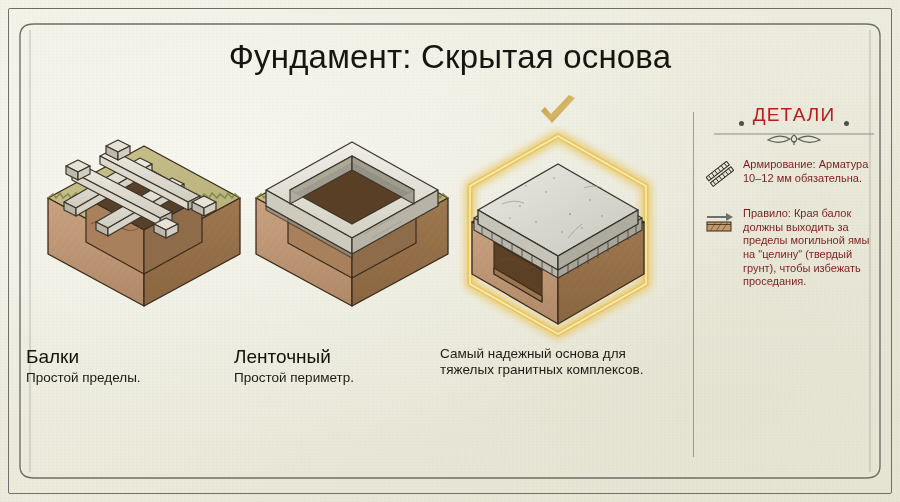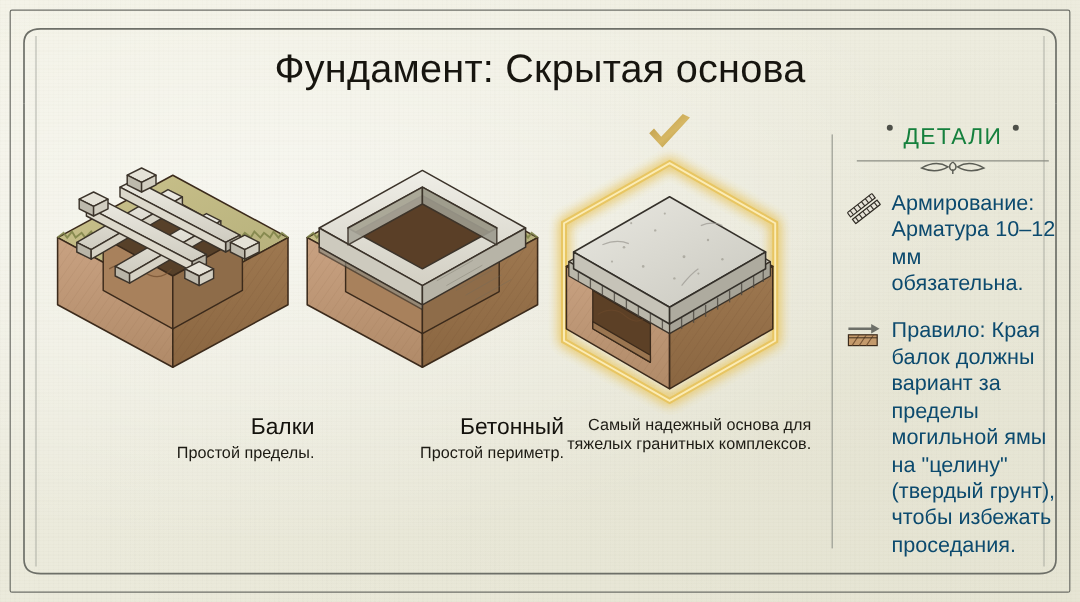--- a/index.html
+++ b/index.html
@@ -54,21 +54,21 @@
 
   .iso-wrap{position:absolute;left:0;top:10px;width:216px;height:225px;}
   .iso-wrap.big{top:22px;}
   .iso-svg{width:100%;height:100%;display:block;overflow:visible;}
 
   .check{
     position:absolute;left:0;right:0;top:-2px;text-align:center;
   }
 
   .cap{
-    position:absolute;left:-10px;right:-10px;text-align:right;
+    position:absolute;left:-10px;right:-10px;text-align:left;
   }
   .cap.c1{top:250px;}
   .cap.c2{top:250px;}
   .cap.c3{top:250px;}
   .cap-title{
     font-size:19px;color:#14120d;font-weight:400;margin-bottom:2px;
     font-family:"Liberation Sans", sans-serif;
   }
   .cap-sub{
     font-size:13.5px;color:#1d1b14;line-height:1.22;
@@ -78,28 +78,28 @@
   .vdivider{
     position:absolute;left:693px;top:112px;width:1.4px;height:345px;
     background:#9a9c92;
   }
 
   
   .details{
     position:absolute;left:706px;top:104px;width:176px;
   }
   .det-head{
-    display:flex;align-items:flex-start;justify-content:center;gap:9px;
-    font-size:19px;letter-spacing:1.1px;color:#15803d;
+    display:flex;align-items:flex-end;justify-content:center;gap:9px;
+    font-size:19px;letter-spacing:1.1px;color:#b91c1c;
   }
   .det-dot{width:5px;height:5px;border-radius:50%;background:#4e5049;display:block;}
   .flourish{margin:3px 0 11px;display:block;}
   .det-item{display:flex;gap:7px;margin-bottom:16px;}
   .det-ico{flex:0 0 auto;width:30px;padding-top:3px;}
-  .det-txt{font-size:18px;line-height:1.245;color:#0c4a6e;}
+  .det-txt{font-size:11px;line-height:1.245;color:#7f1d1d;}
 </style>
 </head>
 <body>
 
 <div class="paper"></div>
 <div class="grain"></div>
 
 <div class="frame-outer"></div>
 <svg class="frame-svg" viewBox="0 0 900 502">
   <path d="M 20 86
@@ -260,21 +260,21 @@
         <g stroke="#6c6a5e" stroke-width=".6" opacity=".45">
           <line x1="120" y1="128" x2="150" y2="111"></line>
           <line x1="128" y1="132" x2="158" y2="115"></line>
           <line x1="136" y1="136" x2="166" y2="119"></line>
           <line x1="144" y1="140" x2="174" y2="123"></line>
           <line x1="152" y1="144" x2="182" y2="127"></line>
         </g>
       </svg>
     </div>
     <div class="cap c2">
-      <div class="cap-title">Бетонный</div>
+      <div class="cap-title">Ленточный</div>
       <div class="cap-sub">Простой периметр.</div>
     </div>
   </div>
 
   <div class="card c3">
     <div class="check">
       <svg width="46" height="34" viewBox="0 0 46 34">
         <defs>
           <linearGradient id="ckg" x1="0" y1="0" x2="1" y2="1">
             <stop offset="0%" stop-color="#b99742"></stop>
@@ -443,15 +443,15 @@
         <polygon points="20,3 27,7 20,11" fill="#6d6f68"></polygon>
         <rect x="1" y="12" width="24" height="9" fill="#c49a6c" stroke="#3b2a1b" stroke-width="1"></rect>
         <g stroke="#6b4a2c" stroke-width=".9" opacity=".85">
           <line x1="4" y1="21" x2="10" y2="12"></line>
           <line x1="10" y1="21" x2="16" y2="12"></line>
           <line x1="16" y1="21" x2="22" y2="12"></line>
         </g>
         <line x1="1" y1="14.5" x2="25" y2="14.5" stroke="#3b2a1b" stroke-width=".8"></line>
       </svg>
     </div>
-    <div class="det-txt">Правило: Края балок должны вариант за пределы могильной ямы на "целину" (твердый грунт), чтобы избежать проседания.</div>
+    <div class="det-txt">Правило: Края балок должны выходить за пределы могильной ямы на "целину" (твердый грунт), чтобы избежать проседания.</div>
   </div>
 </div>
 
 </body></html>

